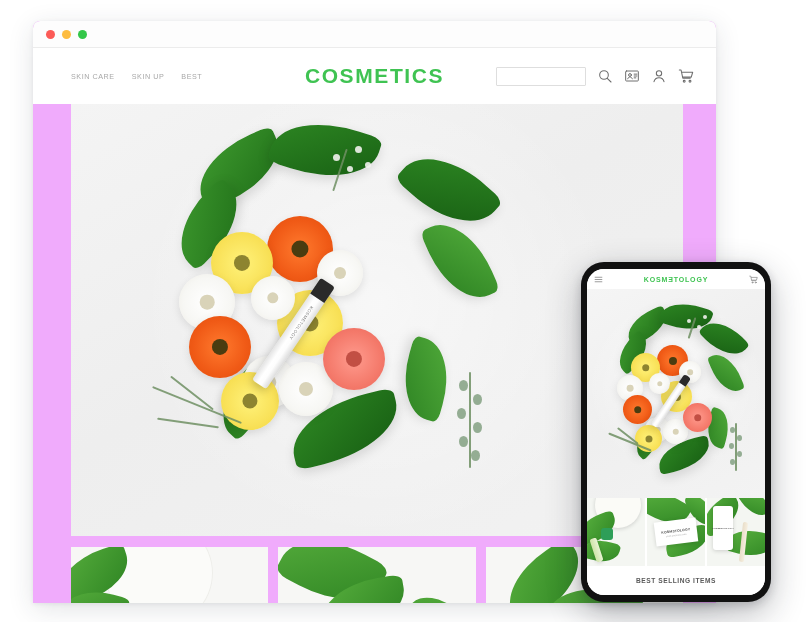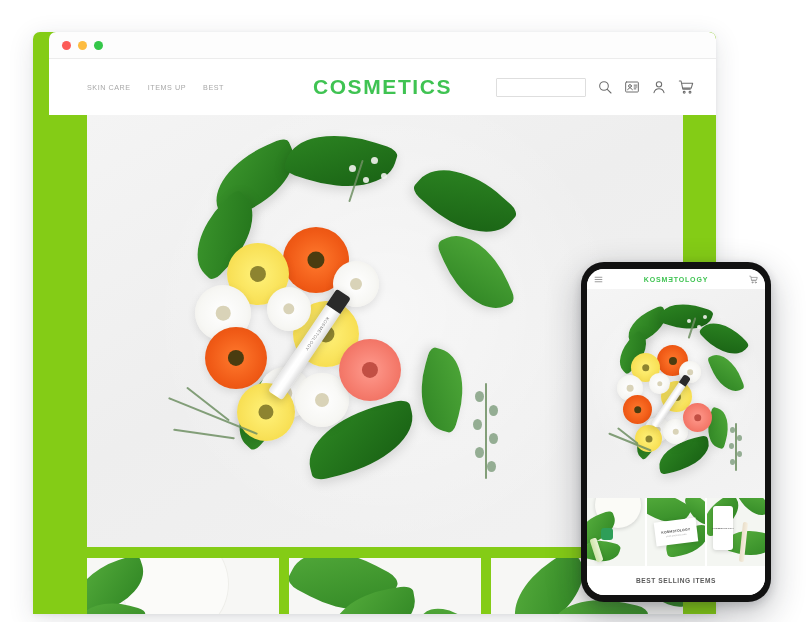--- a/index.html
+++ b/index.html
@@ -16,28 +16,27 @@
     position: relative;
     width: 806px;
     height: 622px;
     background: #ffffff;
   }
 
   
   #browser {
     position: absolute;
     left: 33px;
-    top: 32px;
+    top: 21px;
     width: 683px;
     height: 582px;
-    background: #84cc16;
+    background: #f0abfc;
     border-radius: 7px 7px 0 0;
     box-shadow: 0 6px 26px rgba(40,45,60,0.13), 0 1px 4px rgba(40,45,60,0.08);
     overflow: hidden;
-    padding-left: 16px;
   }
 
   #titlebar {
     height: 27px;
     background: #fdfdfd;
     border-bottom: 1px solid #ececec;
     display: flex;
     align-items: center;
     padding-left: 13px;
     border-radius: 7px 7px 0 0;
@@ -346,21 +345,21 @@
     <div id="titlebar">
       <span class="dot red"></span>
       <span class="dot yellow"></span>
       <span class="dot green"></span>
     </div>
 
     <div id="site-header">
 
       <nav id="main-nav">
         <a class="nav-link" href="#">SKIN CARE</a>
-        <a class="nav-link" href="#">ITEMS UP</a>
+        <a class="nav-link" href="#">SKIN UP</a>
         <a class="nav-link" href="#">BEST</a>
       </nav>
 
       <div id="brand-logo">COSMETICS</div>
 
       <div id="header-tools">
         <input id="search-input" type="text" value="" placeholder="" style="">
 
         <span class="hicon">
           <svg viewBox="0 0 24 24" fill="none" stroke="currentColor" stroke-width="1.6" stroke-linecap="round">

